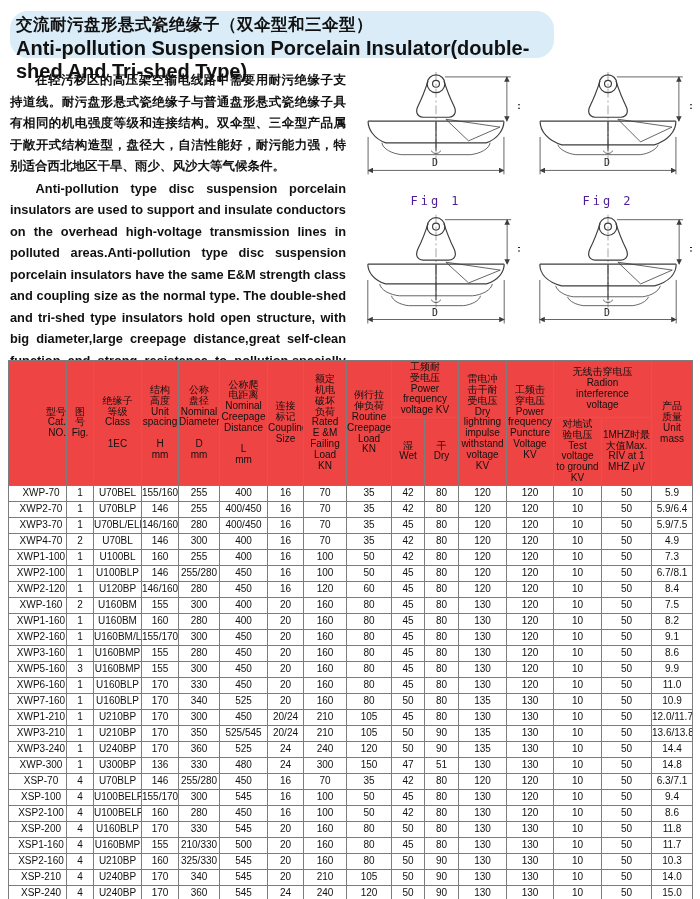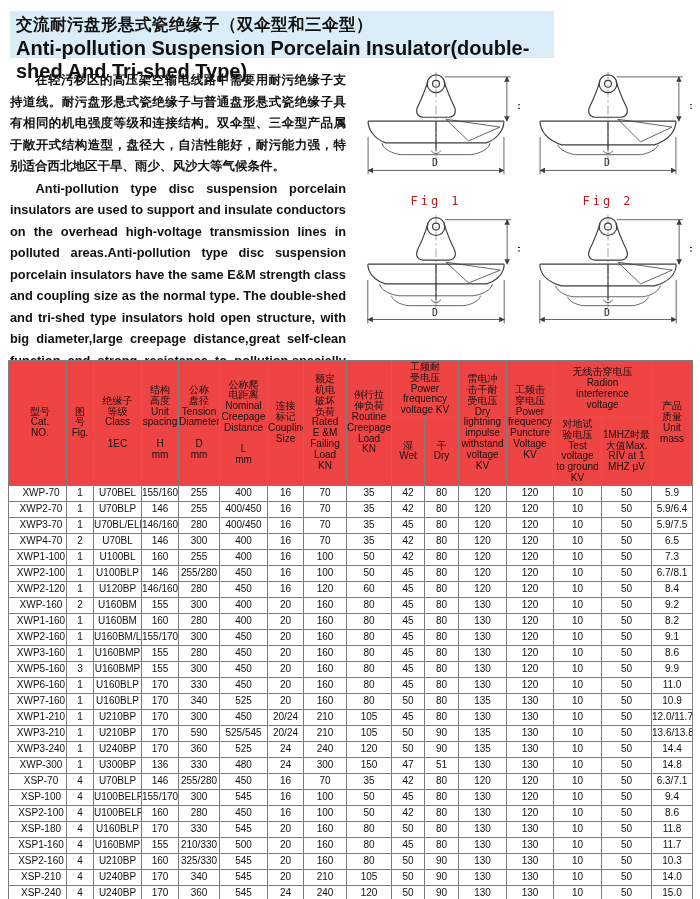--- a/index.html
+++ b/index.html
@@ -1,44 +1,44 @@
 <!DOCTYPE html>
 <html><head>
 <meta charset="utf-8">
 <style>
   html,body{margin:0;padding:0;background:#ffffff;}
   body{width:700px;height:899px;font-family:"Liberation Sans",sans-serif;color:#111;overflow:hidden;}
   .page{position:relative;width:700px;height:899px;background:#fff;}
 
   
-  .title-band{position:absolute;left:10px;top:11px;width:544px;height:47px;background:#d9ecf8;}
+  .title-band{position:absolute;left:10px;top:11px;width:544px;height:47px;background:#d9ecf8;border-radius:18px;}
   .title-band h1{margin:3px 0 0 6px;font-size:16.5px;font-weight:bold;letter-spacing:.5px;}
   .title-band h2{margin:1px 0 13px 6px;font-size:20px;font-weight:bold;}
 
   
   .intro{position:absolute;left:10px;top:70px;width:684px;height:288px;display:flex;}
   .text-col{width:336px;flex:0 0 336px;font-weight:bold;}
   .text-col p{margin:0;text-indent:2em;text-align:justify;}
   .p-zh{font-size:12.5px;line-height:21.5px;}
   .p-en{font-size:12.8px;line-height:21.5px;}
 
   .figures{flex:1;display:grid;grid-template-columns:1fr 1fr;grid-template-rows:142px 140px;padding-left:4px;}
   .fig-cell{display:flex;flex-direction:column;align-items:center;justify-content:flex-start;}
-  .fig-label{font-family:"DejaVu Sans Mono",monospace;font-size:12px;letter-spacing:3px;margin-top:-2px;color:#b91c1c;}
+  .fig-label{font-family:"DejaVu Sans Mono",monospace;font-size:12px;letter-spacing:3px;margin-top:-2px;color:#4c1d95;}
   svg .ln{fill:none;stroke:#3d3d3d;stroke-width:1.2;}
   svg .thin{fill:none;stroke:#3d3d3d;stroke-width:.8;}
   svg .cl{stroke:#666;stroke-width:.6;stroke-dasharray:9 3 2 3;}
   svg .dim{stroke:#3d3d3d;stroke-width:.8;}
   svg text{font-family:"DejaVu Sans Mono",monospace;font-size:10px;fill:#222;}
 
   
   table{position:absolute;left:8px;top:360px;border-collapse:collapse;table-layout:fixed;width:684px;}
   th,td{border:1px solid #7d7d7d;text-align:center;vertical-align:middle;overflow:hidden;}
   thead th{background:#ef4444;font-weight:normal;font-size:10px;line-height:10.8px;white-space:pre-line;padding:1px 0;}
-  thead th.left{text-align:center;padding-left:5px;margin-left:36px;}
+  thead th.left{text-align:right;padding-left:5px;margin-left:36px;}
   thead tr.h1{height:55px;}
   thead tr.h2{height:38px;}
   tbody td{font-size:10px;height:15px;line-height:14px;padding:0;}
   tbody td.c0{text-align:center;padding-left:7px;}
 </style>
 </head>
 <body>
 
 <div class="page">
 
@@ -192,21 +192,21 @@
 1EC</th>
         <th rowspan="2">结构
 高度
 Unit
 spacing
 
 H
 mm</th>
         <th rowspan="2">公称
 盘径
-Tension
+Nominal
 Diameter
 
 D
 mm</th>
         <th rowspan="2">公称爬
 电距离
 Nominal
 Creepage
 Distance
 
@@ -339,21 +339,21 @@
           <td>400</td>
           <td>16</td>
           <td>70</td>
           <td>35</td>
           <td>42</td>
           <td>80</td>
           <td>120</td>
           <td>120</td>
           <td>10</td>
           <td>50</td>
-          <td>6.5</td>
+          <td>4.9</td>
         </tr>
         <tr>
           <td class="c0">XWP1-100</td>
           <td>1</td>
           <td>U100BL</td>
           <td>160</td>
           <td>255</td>
           <td>400</td>
           <td>16</td>
           <td>100</td>
@@ -411,21 +411,21 @@
           <td>400</td>
           <td>20</td>
           <td>160</td>
           <td>80</td>
           <td>45</td>
           <td>80</td>
           <td>130</td>
           <td>120</td>
           <td>10</td>
           <td>50</td>
-          <td>9.2</td>
+          <td>7.5</td>
         </tr>
         <tr>
           <td class="c0">XWP1-160</td>
           <td>1</td>
           <td>U160BM</td>
           <td>160</td>
           <td>280</td>
           <td>400</td>
           <td>20</td>
           <td>160</td>
@@ -544,21 +544,21 @@
           <td>130</td>
           <td>10</td>
           <td>50</td>
           <td>12.0/11.7</td>
         </tr>
         <tr>
           <td class="c0">XWP3-210</td>
           <td>1</td>
           <td>U210BP</td>
           <td>170</td>
-          <td>590</td>
+          <td>350</td>
           <td>525/545</td>
           <td>20/24</td>
           <td>210</td>
           <td>105</td>
           <td>50</td>
           <td>90</td>
           <td>135</td>
           <td>130</td>
           <td>10</td>
           <td>50</td>
@@ -648,21 +648,21 @@
           <td>50</td>
           <td>42</td>
           <td>80</td>
           <td>130</td>
           <td>120</td>
           <td>10</td>
           <td>50</td>
           <td>8.6</td>
         </tr>
         <tr>
-          <td class="c0">XSP-180</td>
+          <td class="c0">XSP-200</td>
           <td>4</td>
           <td>U160BLP</td>
           <td>170</td>
           <td>330</td>
           <td>545</td>
           <td>20</td>
           <td>160</td>
           <td>80</td>
           <td>50</td>
           <td>80</td>

